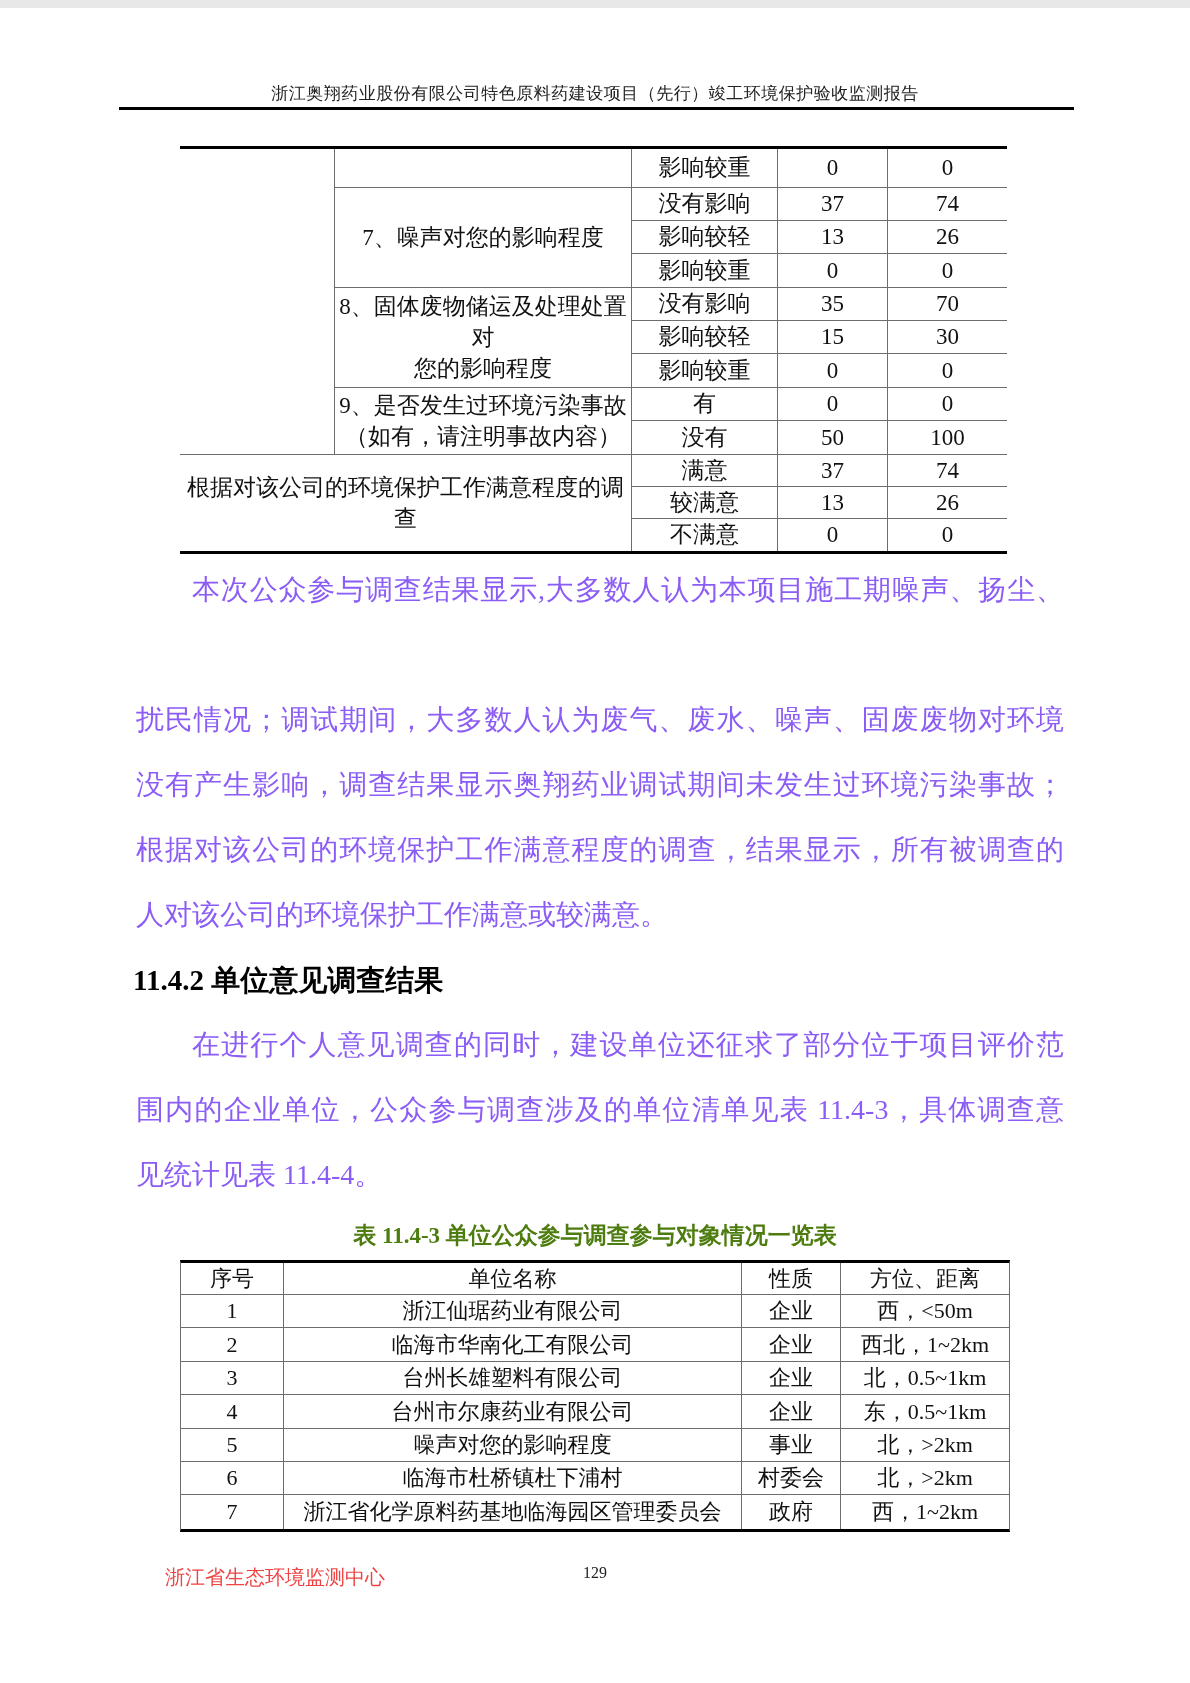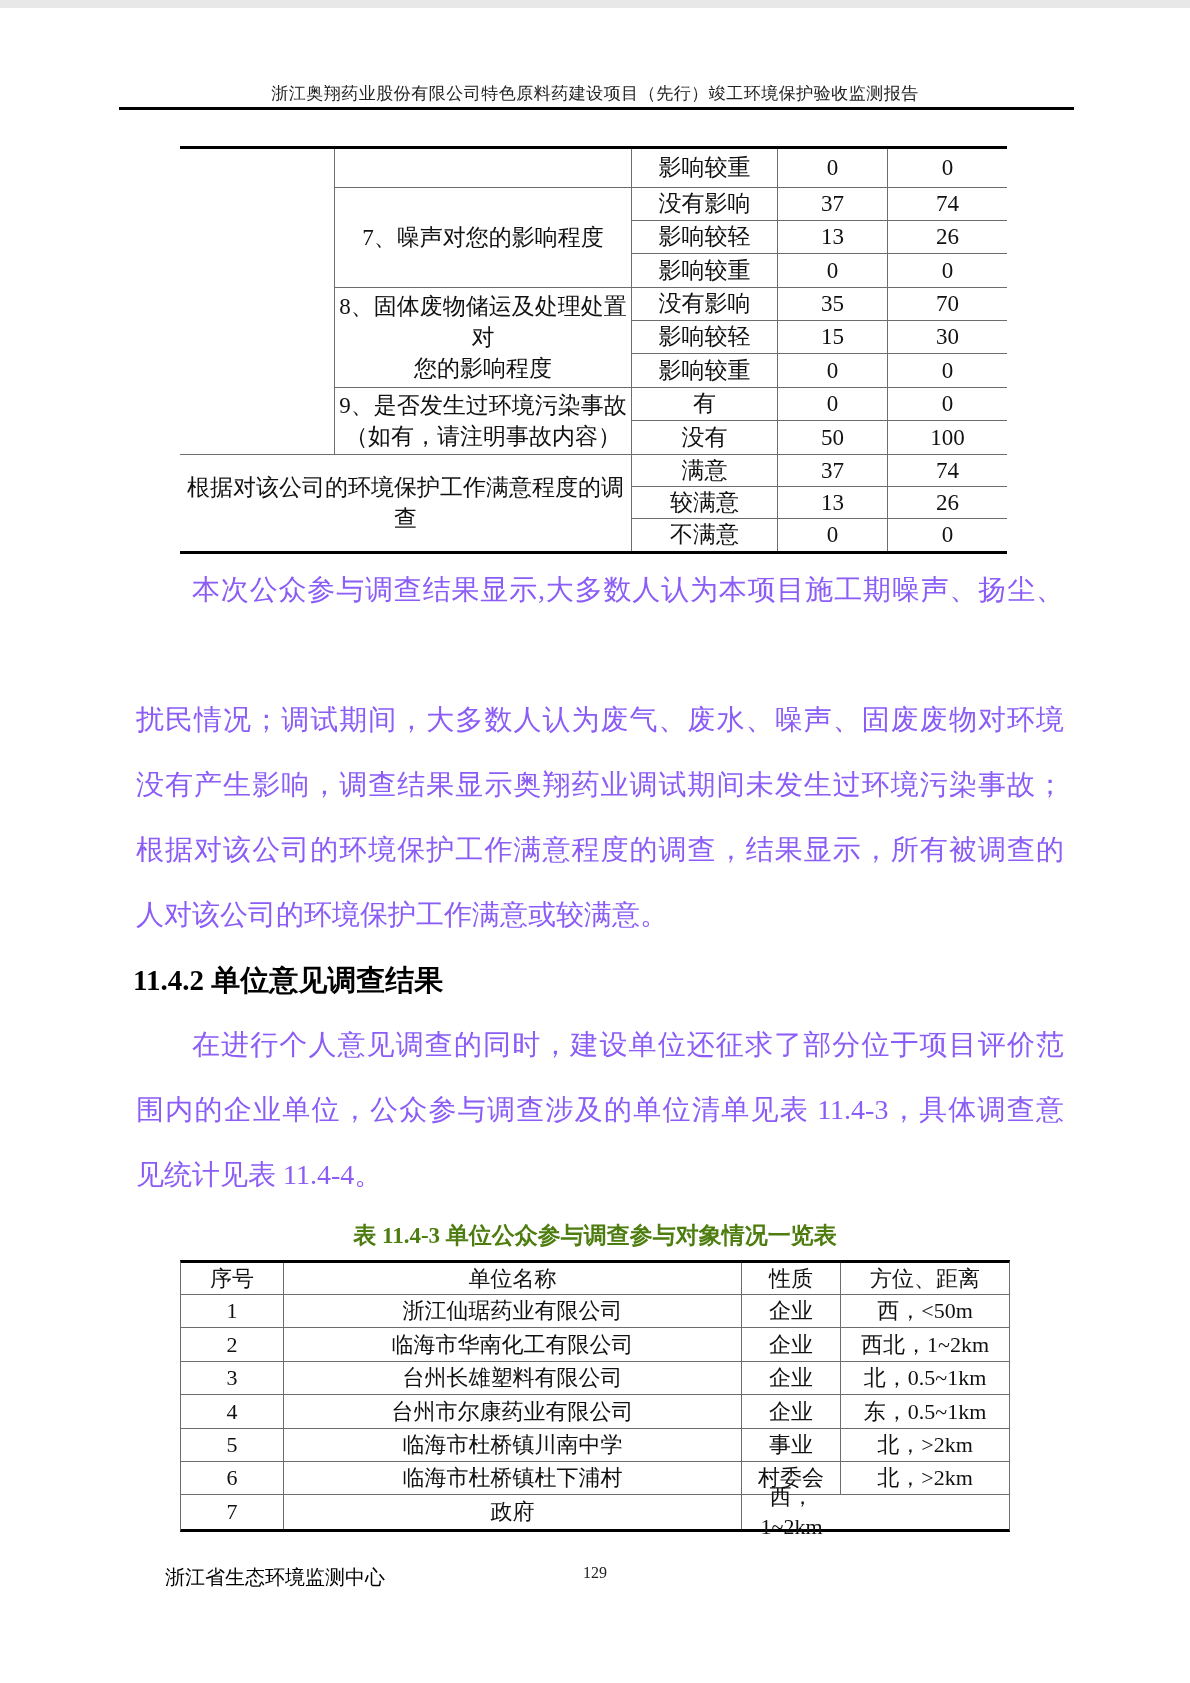--- a/index.html
+++ b/index.html
@@ -37,21 +37,21 @@
 
   
   .btable{position:absolute;left:180px;top:1252px;width:828px;
     border:1px solid #6d6d6d;border-top:3px solid #000;border-bottom:3px solid #000;
     display:grid;
     grid-template-columns:103px 458px 99px 168px;
     grid-template-rows:32px repeat(7,33.4px);}
   .btable .tc{font-size:22px;}
 
   
-  .footer-org{position:absolute;left:165px;top:1556px;font-size:20px;color:#000000;}
+  .footer-org{position:absolute;left:165px;top:1556px;font-size:20px;color:#ef4444;}
   .footer-page{position:absolute;left:120px;top:1556px;width:950px;text-align:center;
     font-size:16px;color:#222;}
 </style>
 </head>
 <body>
 
 <div class="page">
 
   <div class="doc-title">浙江奥翔药业股份有限公司特色原料药建设项目（先行）竣工环境保护验收监测报告</div>
   <div class="head-rule"></div>
@@ -149,30 +149,31 @@
     <div class="tc br bb">台州长雄塑料有限公司</div>
     <div class="tc br bb">企业</div>
     <div class="tc bb">北，0.5~1km</div>
 
     <div class="tc br bb">4</div>
     <div class="tc br bb">台州市尔康药业有限公司</div>
     <div class="tc br bb">企业</div>
     <div class="tc bb">东，0.5~1km</div>
 
     <div class="tc br bb">5</div>
-    <div class="tc br bb">临海市杜桥镇川南中学</div>
+    <div class="tc br bb">噪声对您的影响程度</div>
     <div class="tc br bb">事业</div>
     <div class="tc bb">北，&gt;2km</div>
 
     <div class="tc br bb">6</div>
     <div class="tc br bb">临海市杜桥镇杜下浦村</div>
     <div class="tc br bb">村委会</div>
     <div class="tc bb">北，&gt;2km</div>
 
     <div class="tc br">7</div>
+    <div class="tc br">浙江省化学原料药基地临海园区管理委员会</div>
     <div class="tc br">政府</div>
     <div class="tc">西，1~2km</div>
   </div>
 
   <div class="footer-org">浙江省生态环境监测中心</div>
   <div class="footer-page">129</div>
 
 </div>
 
 </body></html>

